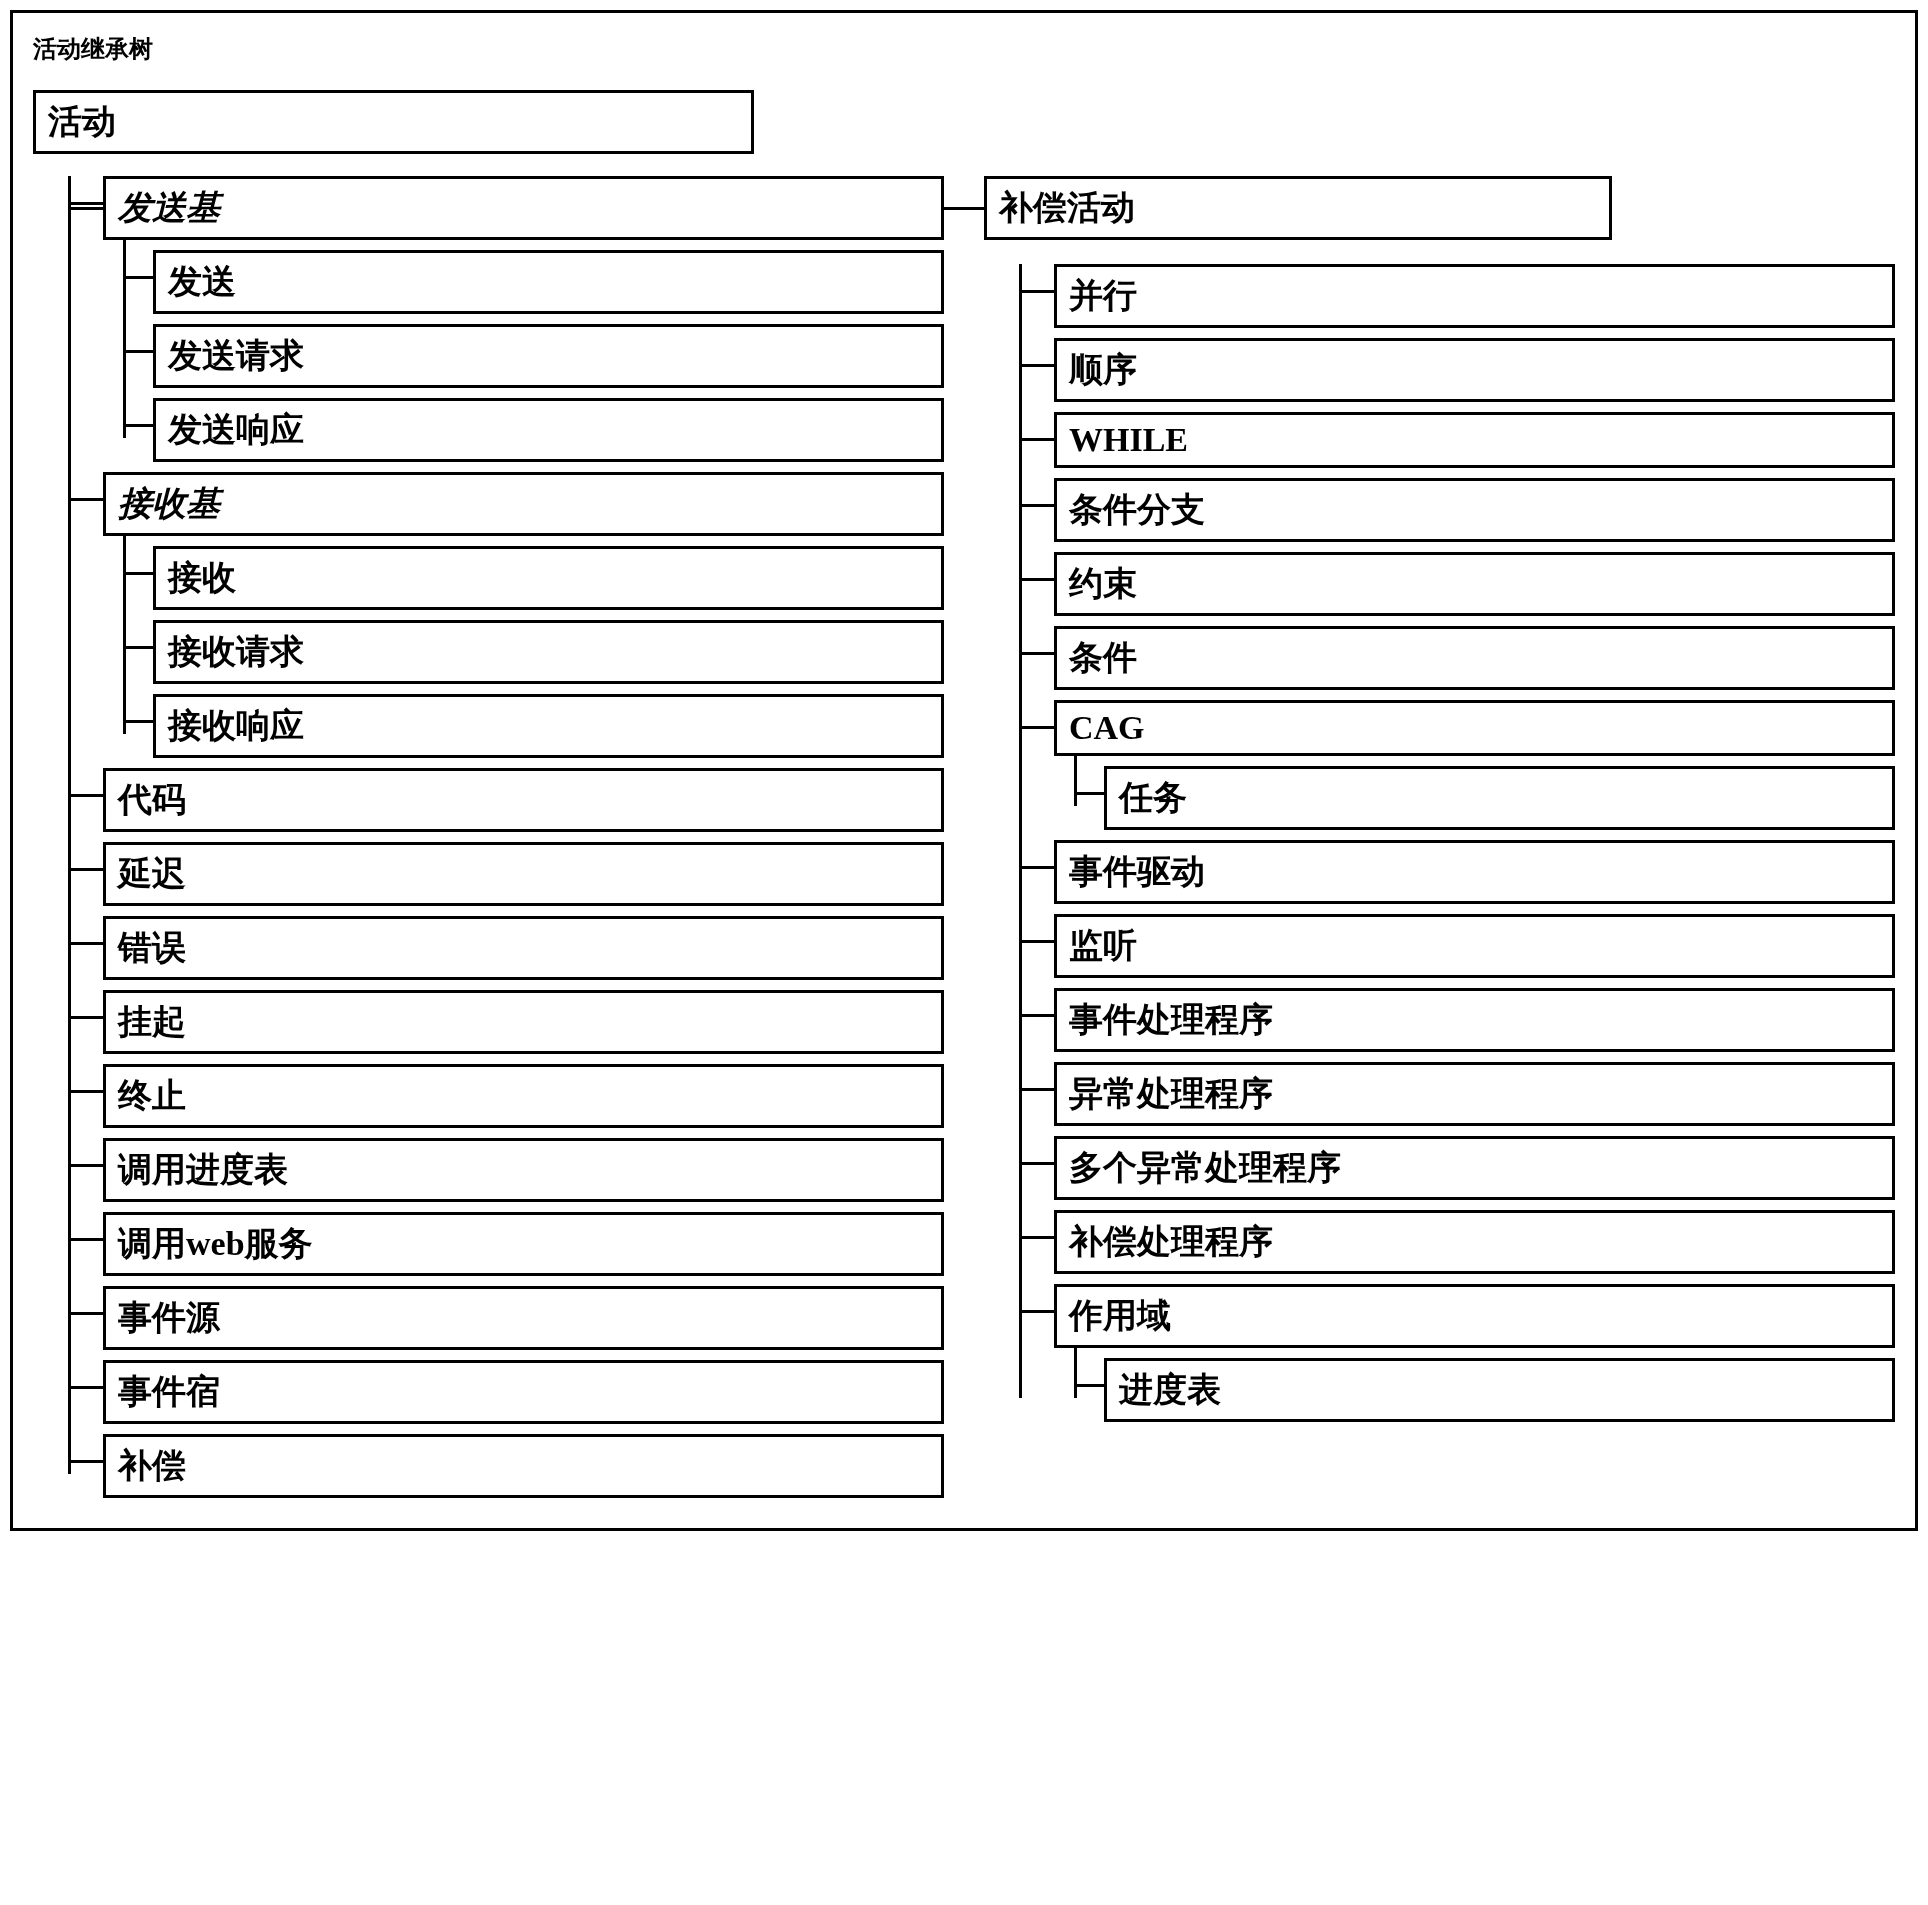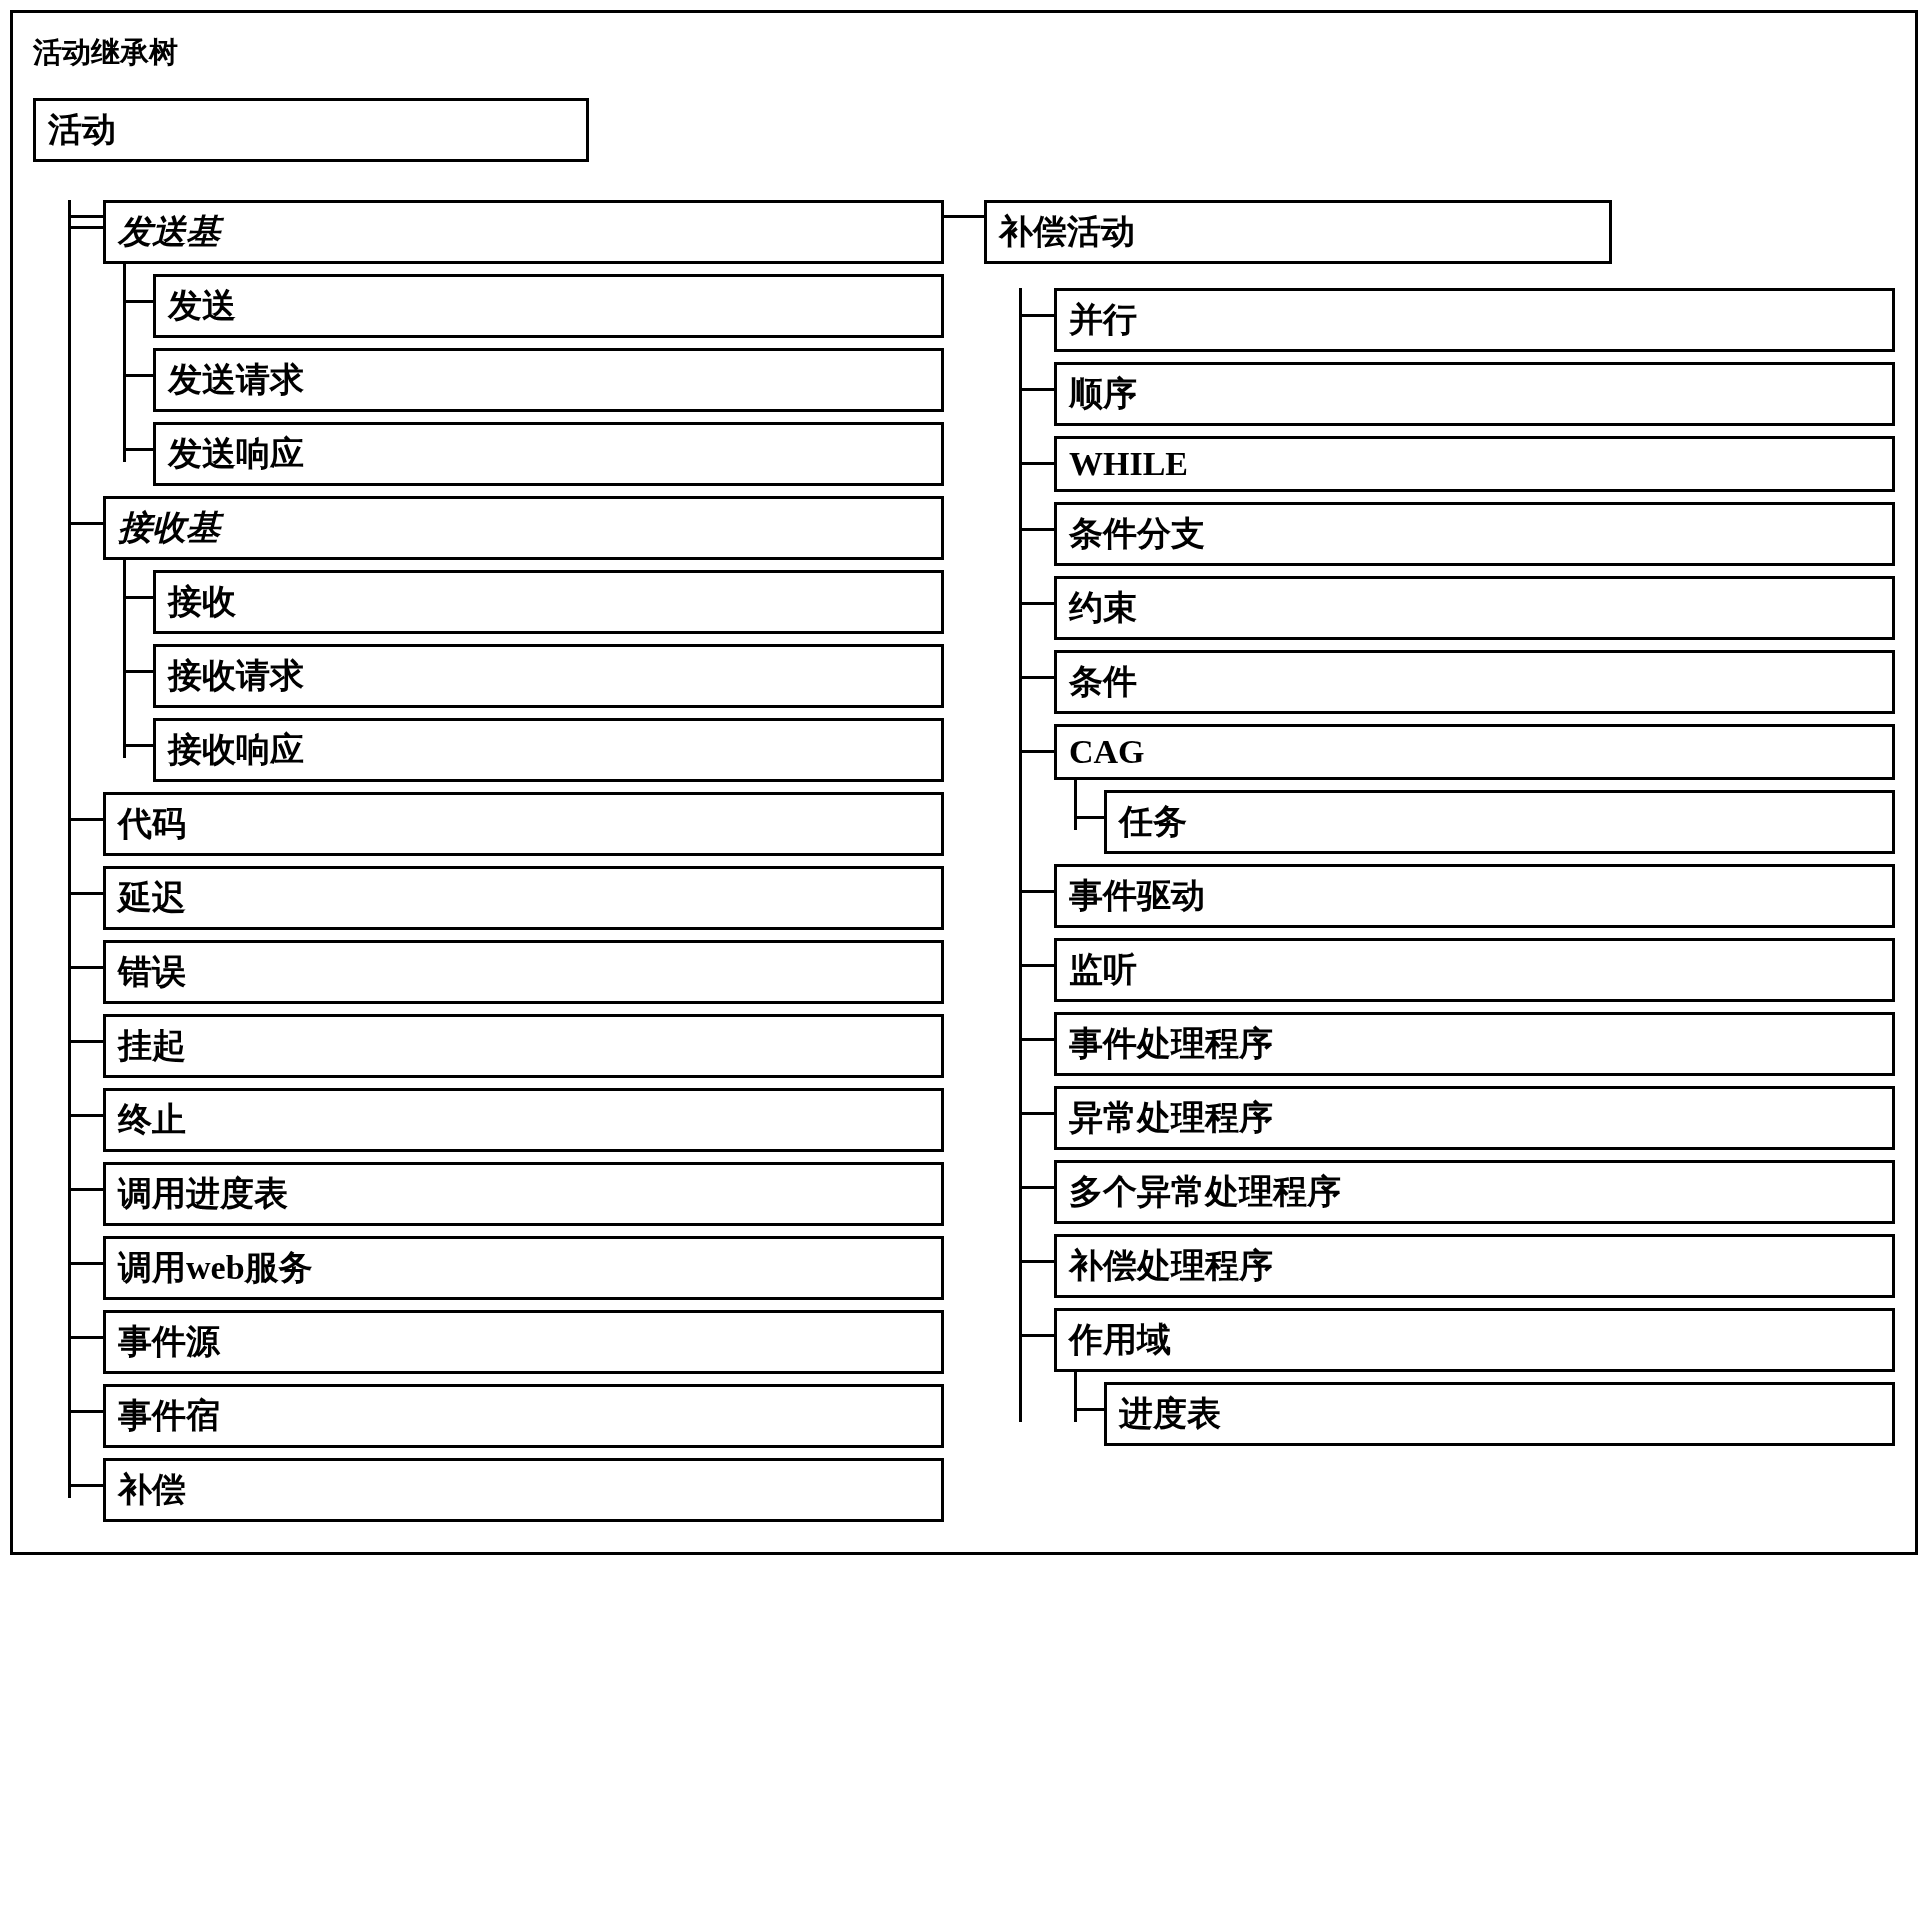--- a/index.html
+++ b/index.html
@@ -8,21 +8,21 @@
     padding: 0;
     background: #fff;
     font-family: "SimSun", "宋体", serif;
   }
   .outer {
     border: 3px solid #000;
     margin: 10px;
     padding: 20px 20px 30px 20px;
   }
   .title {
-    font-size: 29px;
+    font-size: 24px;
     font-weight: bold;
     margin-bottom: 25px;
   }
   .tree {
     position: relative;
   }
   .columns {
     display: flex;
     align-items: flex-start;
     gap: 40px;
@@ -34,22 +34,22 @@
   }
   .node {
     border: 3px solid #000;
     padding: 6px 12px;
     font-size: 34px;
     font-weight: bold;
     background: #fff;
     white-space: nowrap;
   }
   .root-node {
-    width: 556px;
-    margin-bottom: 28px;
+    width: 721px;
+    margin-bottom: 12px;
   }
   .italic { font-style: italic; }
   .subtree {
     position: relative;
     margin-left: 40px;
   }
   .subtree.level1 { margin-left: 70px; }
   .row {
     position: relative;
     margin-top: 10px;

